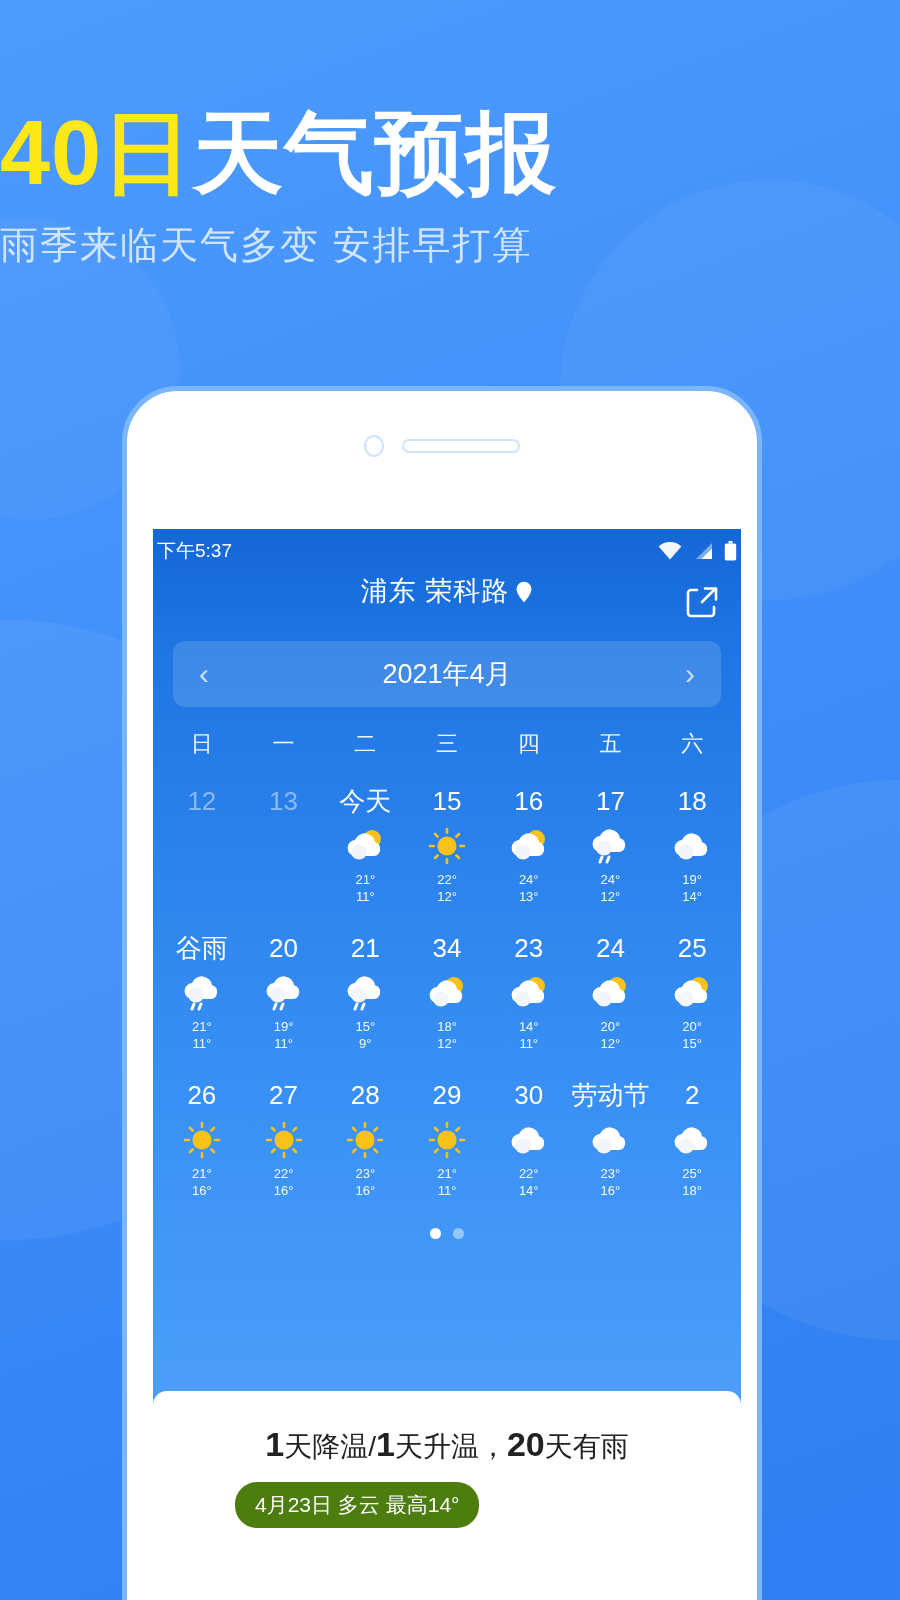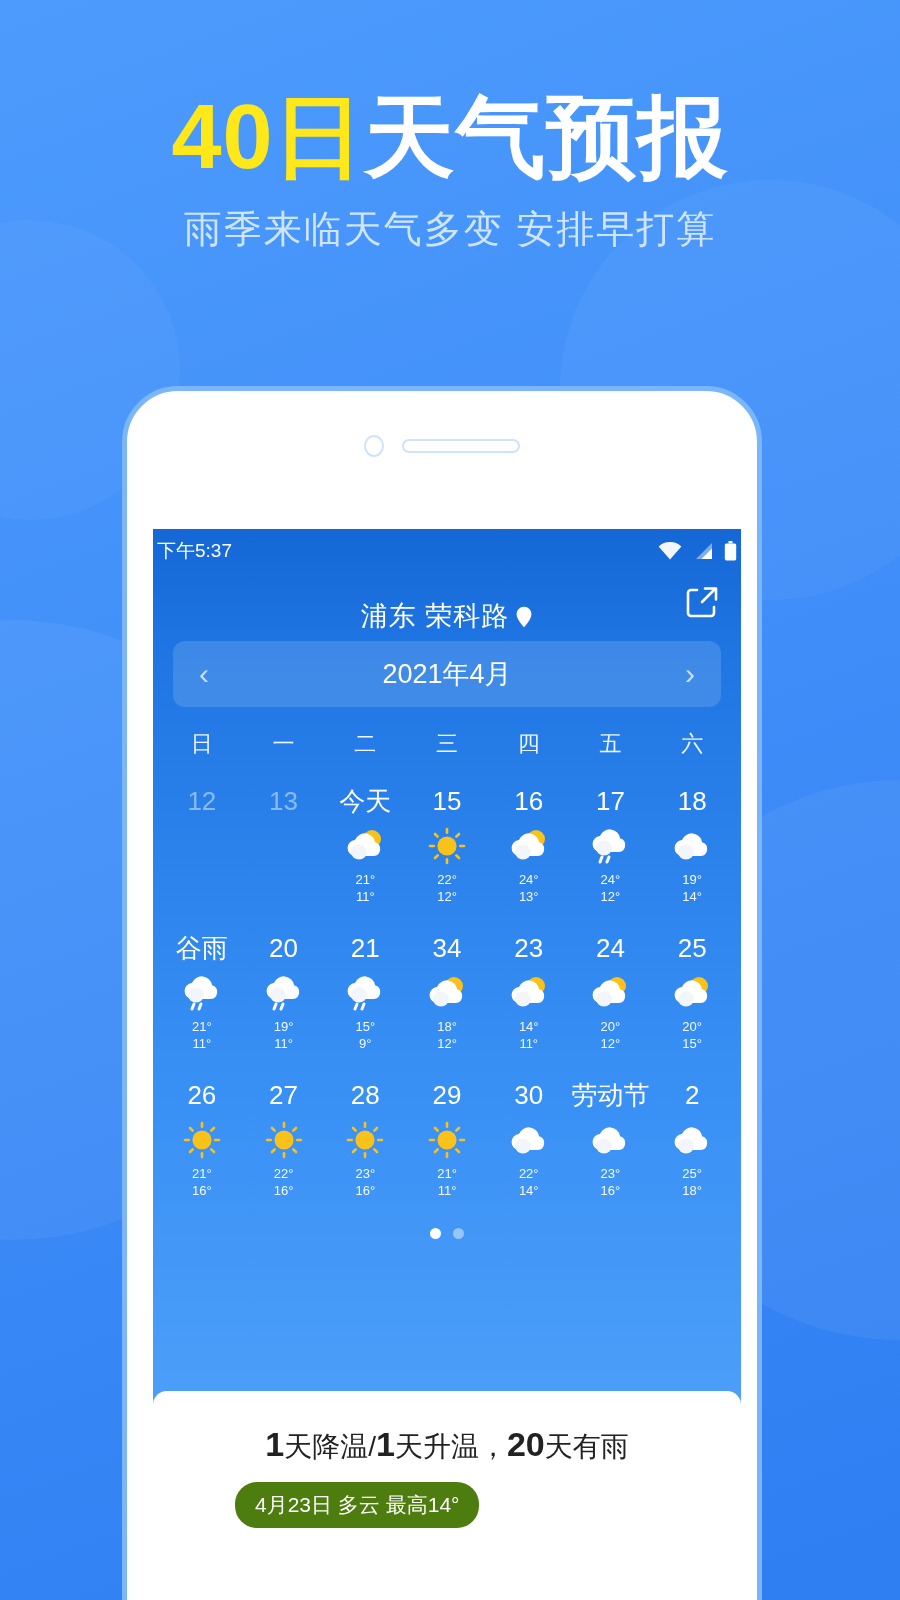--- a/index.html
+++ b/index.html
@@ -9,21 +9,21 @@
     background:linear-gradient(160deg,#4d9bfc 0%,#3f8ef9 45%,#2f7ef2 100%);
   }
   
   .bg-deco{position:absolute;border-radius:50%;background:rgba(255,255,255,0.055);pointer-events:none;}
   .deco-a{width:620px;height:620px;left:-300px;top:620px;}
   .deco-b{width:560px;height:560px;left:620px;top:780px;}
   .deco-c{width:420px;height:420px;left:560px;top:180px;background:rgba(255,255,255,0.04);}
   .deco-d{width:300px;height:300px;left:-120px;top:220px;background:rgba(255,255,255,0.035);}
 
   
-  .hero{position:absolute;top:92px;left:0;width:900px;text-align:center;}
+  .hero{position:absolute;top:108px;left:0;width:900px;text-align:left;}
   .hero-title{
     font-size:90px;font-weight:bold;line-height:1.0;letter-spacing:1px;
     color:#ffffff;white-space:nowrap;
   }
   .hero-title .accent{color:#ffe81a;}
   .hero-sub{
     margin-top:22px;font-size:38px;color:#cfe4ff;letter-spacing:2px;white-space:nowrap;
   }
 
   
@@ -40,21 +40,21 @@
   .screen{
     position:absolute;left:26px;top:138px;width:588px;height:1120px;
     background:linear-gradient(180deg,#1567d6 0%,#2077e4 12%,#3a91f5 52%,#4fa0fa 82%,#59a7fb 100%);
     overflow:hidden;
   }
   .statusbar{height:44px;display:flex;align-items:center;padding:0 4px;color:#fff;font-size:19px;}
   .statusbar .time{flex:1;}
   .sb-icons{display:flex;align-items:center;gap:11px;}
   .ico-wifi,.ico-sig,.ico-bat{display:block;}
 
-  .loc-row{height:62px;display:flex;align-items:flex-end;justify-content:center;position:relative;}
+  .loc-row{height:62px;display:flex;align-items:flex-start;justify-content:center;position:relative;}
   .loc-text{color:#fff;font-size:27px;letter-spacing:1px;}
   .pin{display:inline-block;vertical-align:-3px;margin-left:6px;}
   .share-btn{position:absolute;right:22px;top:50%;transform:translateY(-50%);}
 
   .month-bar{
     margin:6px 20px 0;height:66px;background:rgba(255,255,255,0.14);border-radius:12px;
     display:flex;align-items:center;justify-content:space-between;padding:0 26px;box-sizing:border-box;
   }
   .month-bar .chev{color:rgba(255,255,255,0.72);font-size:30px;line-height:1;}
   .month-label{color:#fff;font-size:27px;}

